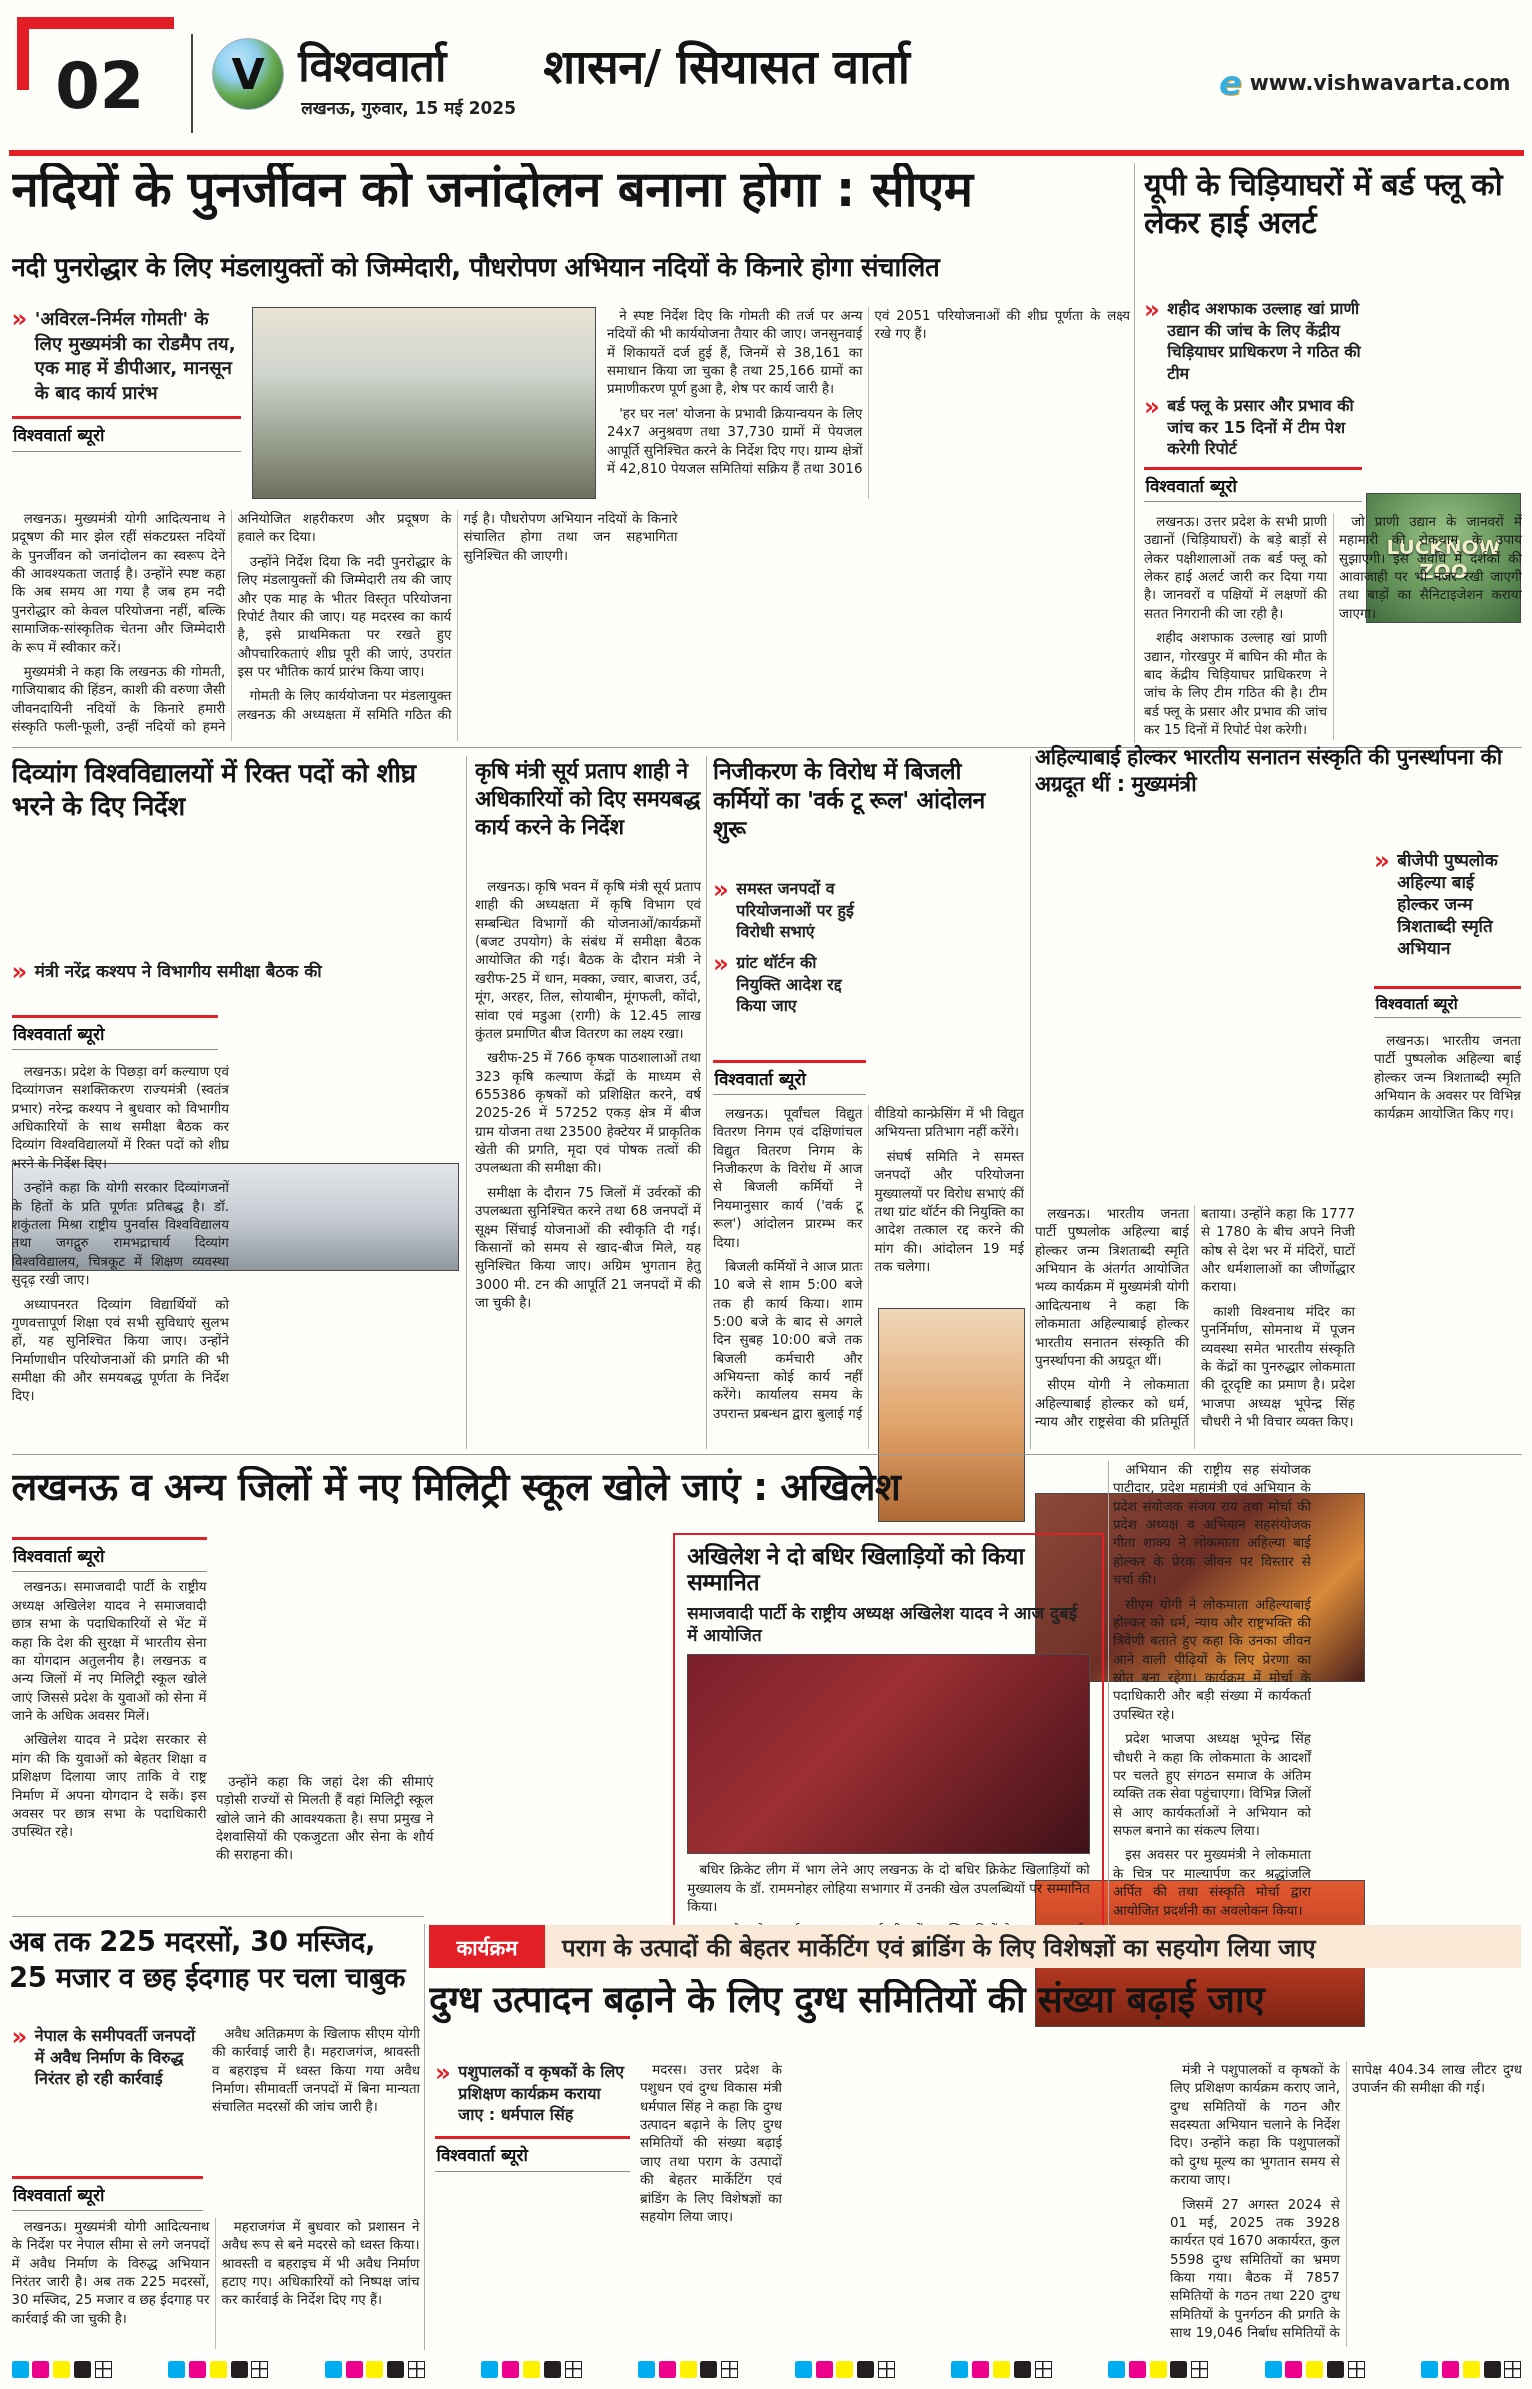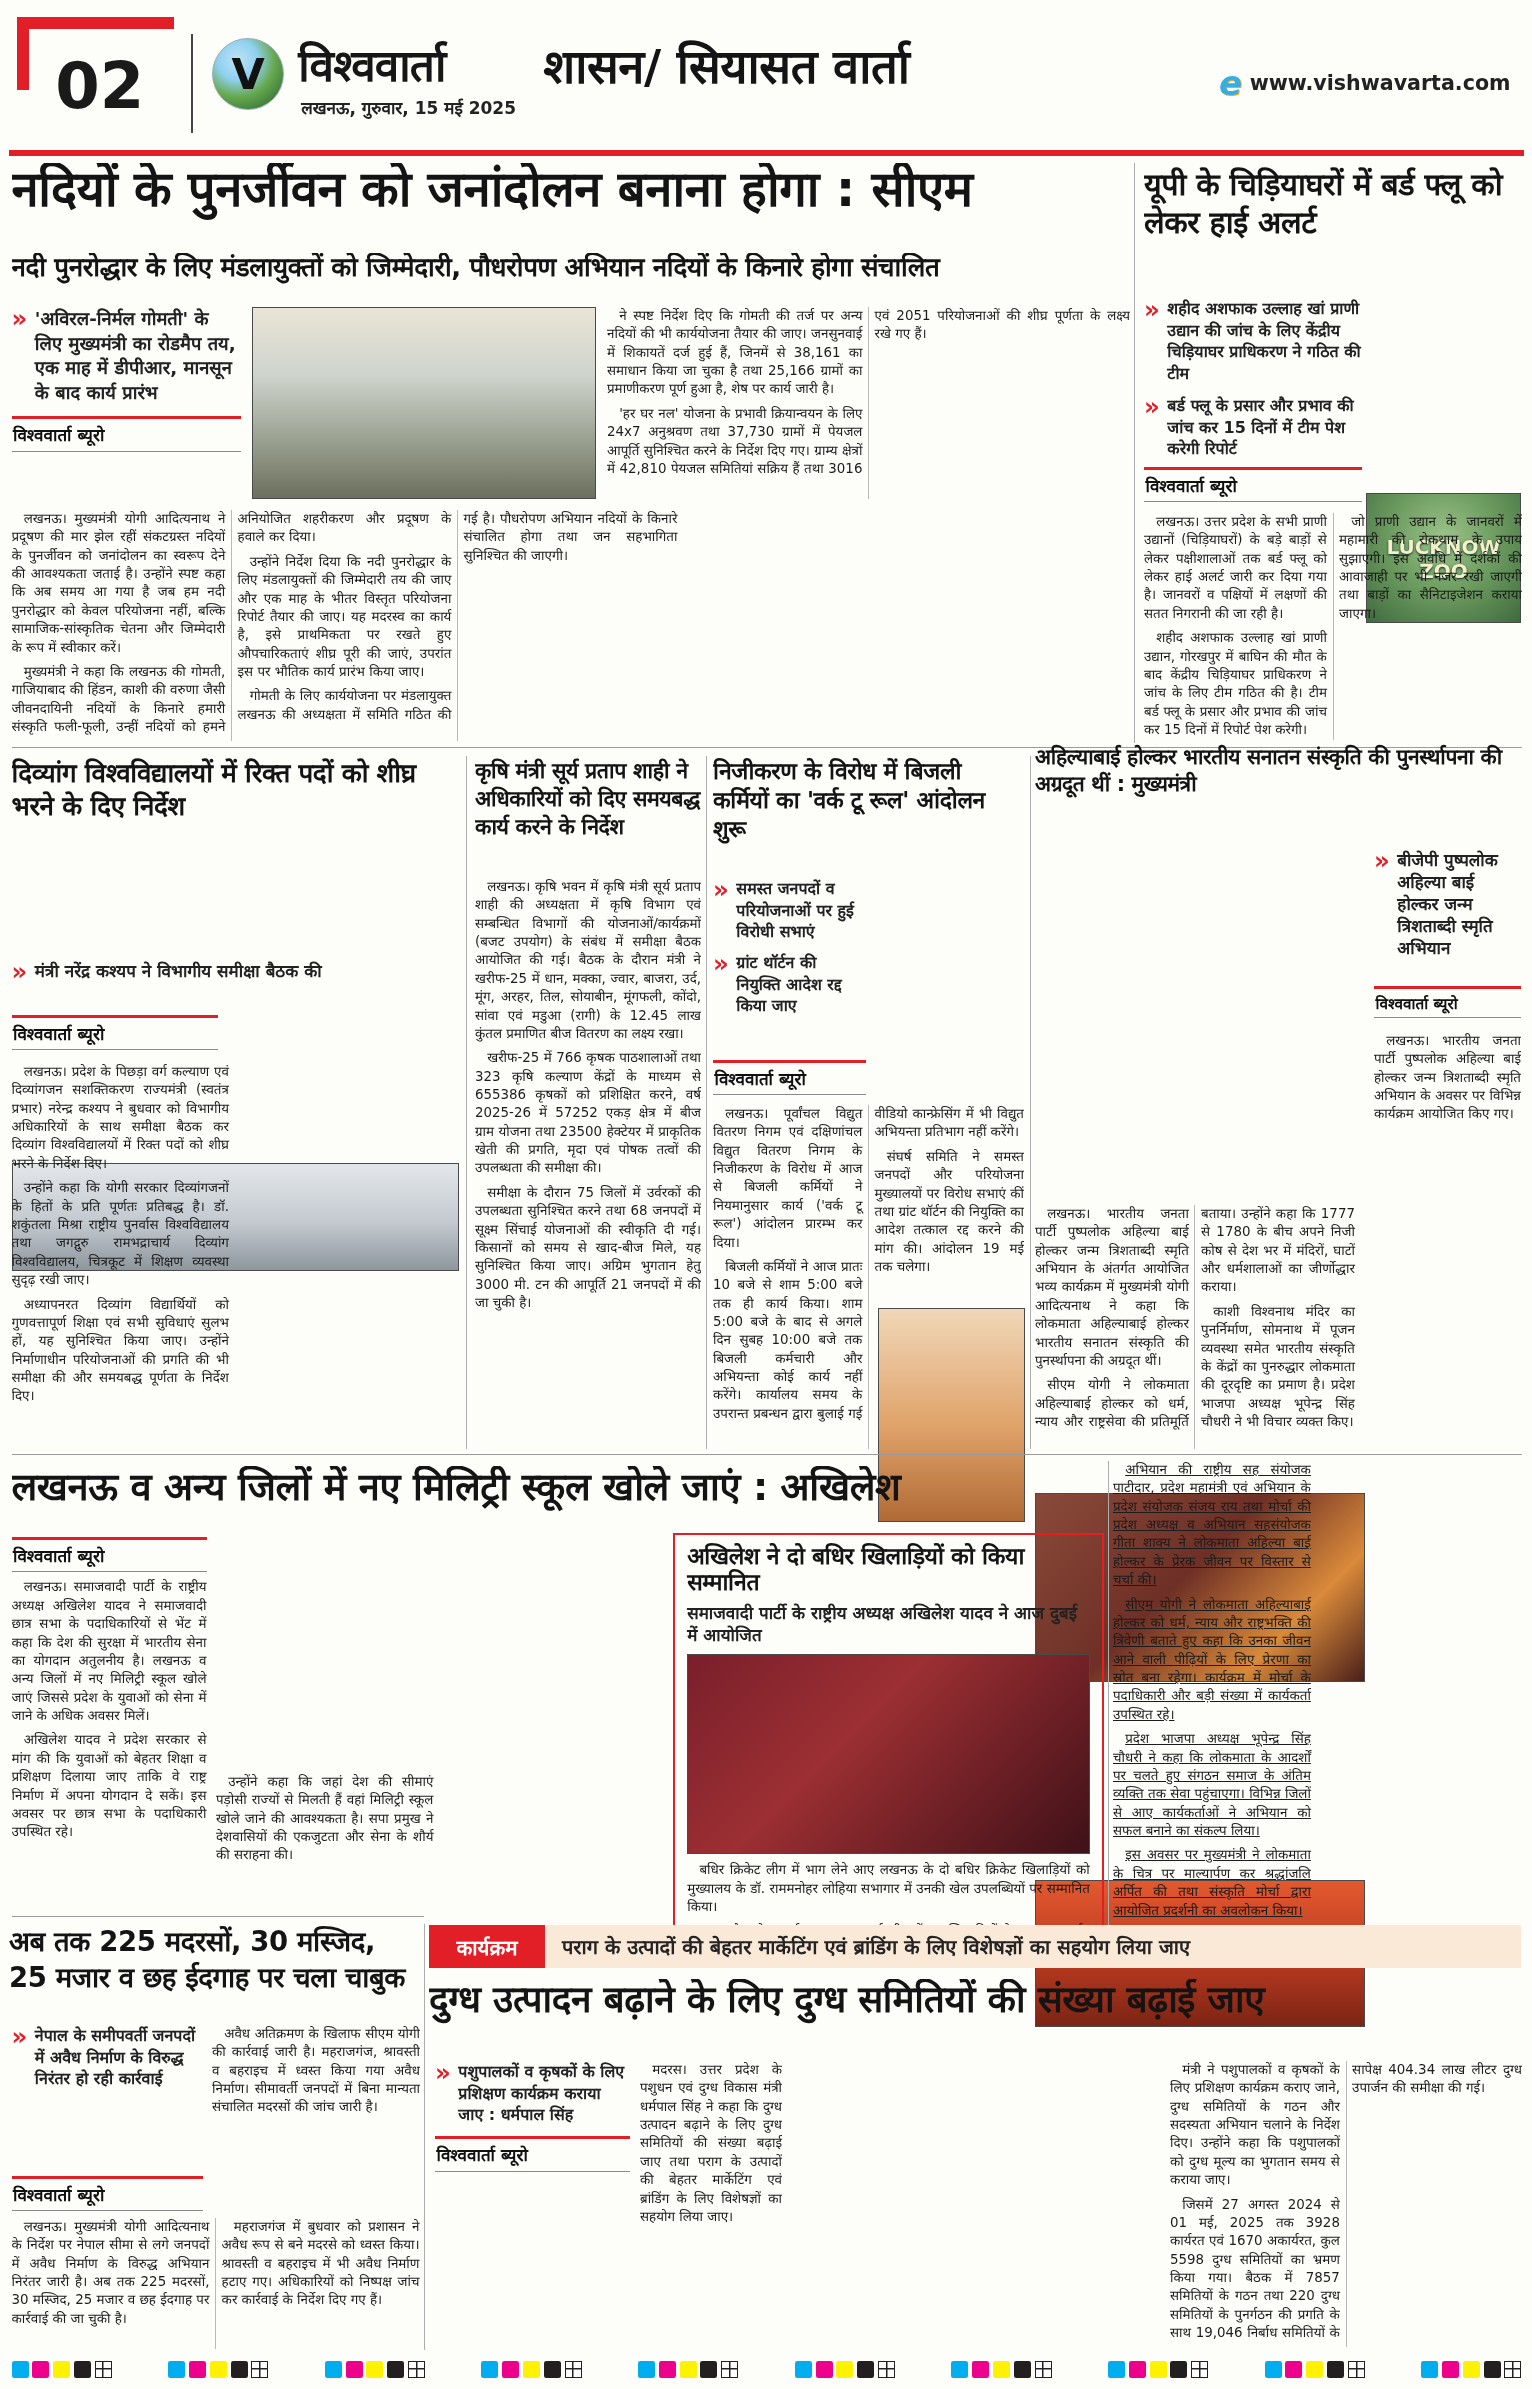--- a/index.html
+++ b/index.html
@@ -25,21 +25,21 @@
   .swatch{width:17px;height:17px;border-radius:2.3px;}
   .reg-group{display:flex;gap:3.8px;align-items:center;}
   .reg-mark{width:17px;height:17px;border:1.5px solid #222;box-sizing:border-box;background:
      linear-gradient(#222,#222) center/100% 1.5px no-repeat,
      linear-gradient(#222,#222) center/1.5px 100% no-repeat,#fff;}
   .zoo-label{position:absolute;left:0;right:0;top:32%;text-align:center;color:#f4f0c8;
      font-weight:bold;font-size:20px;text-shadow:0 0.8px 2.3px #123;}
   .badge{background:#e21f26;color:#fff;font-weight:bold;font-size:20.6px;display:flex;
      align-items:center;justify-content:center;}
   .strap-strip{background:#fbe9d7;display:flex;align-items:center;}
-  .strap-text{font-weight:bold;font-size:20px;color:#242424;padding-left:17px;}
+  .strap-text{font-weight:bold;font-size:24px;color:#242424;padding-left:17px;}
   .lead-line{font-weight:bold;font-size:17px;color:#222;line-height:1.3;}
 </style>
 </head>
 <body>
 
 <div id="page">
 
   <div class="abs" style="left:9.2px;top:10.7px;width:1515px;height:136px;">
     <div class="abs" style="left:7.6px;top:6.1px;width:145px;height:61px;border-left:12.2px solid #e21f26;border-top:12.2px solid #e21f26;"></div>
     <div class="abs" style="left:46px;top:38px;font-size:64px;font-weight:bold;color:#1a1a1a;">02</div>
@@ -252,21 +252,21 @@
     <div class="hl" style="font-size:23px;">अखिलेश ने दो बधिर खिलाड़ियों को किया सम्मानित</div>
     <div class="lead-line" style="margin-top:6.1px;">समाजवादी पार्टी के राष्ट्रीय अध्यक्ष अखिलेश यादव ने आज दुबई में आयोजित</div>
     <div class="photo" style="margin-top:7.6px;width:100%;height:200px;
                 background:linear-gradient(135deg,#7a1f2b 0%,#9c2f33 40%,#3f1118 100%);"></div>
     <div class="body-text" style="margin-top:7.6px;height:107px;">
       <p class="bp">बधिर क्रिकेट लीग में भाग लेने आए लखनऊ के दो बधिर क्रिकेट खिलाड़ियों को मुख्यालय के डॉ. राममनोहर लोहिया सभागार में उनकी खेल उपलब्धियों पर सम्मानित किया।</p>
       <p class="bp">28 अप्रैल से 5 मई 2025 तक हुई लीग में इन खिलाड़ियों ने शानदार प्रदर्शन किया था। अखिलेश यादव ने दोनों खिलाड़ियों के उज्ज्वल भविष्य की कामना करते हुए कहा कि बधिर खिलाड़ियों को भी अंतर्राष्ट्रीय स्तर पर खेलने के अवसर मिल रहे हैं।</p>
     </div>
   </div>
 
-  <div class="abs body-text" style="left:1113px;top:1461px;width:408px;height:547px;text-decoration:underline;">
+  <div class="abs body-text" style="left:1113px;top:1461px;width:408px;height:547px;">
     <div class="cols2">
       <p class="bp">अभियान की राष्ट्रीय सह संयोजक पाटीदार, प्रदेश महामंत्री एवं अभियान के प्रदेश संयोजक संजय राय तथा मोर्चा की प्रदेश अध्यक्ष व अभियान सहसंयोजक गीता शाक्य ने लोकमाता अहिल्या बाई होल्कर के प्रेरक जीवन पर विस्तार से चर्चा की।</p>
       <p class="bp">सीएम योगी ने लोकमाता अहिल्याबाई होल्कर को धर्म, न्याय और राष्ट्रभक्ति की त्रिवेणी बताते हुए कहा कि उनका जीवन आने वाली पीढ़ियों के लिए प्रेरणा का स्रोत बना रहेगा। कार्यक्रम में मोर्चा के पदाधिकारी और बड़ी संख्या में कार्यकर्ता उपस्थित रहे।</p>
       <p class="bp">प्रदेश भाजपा अध्यक्ष भूपेन्द्र सिंह चौधरी ने कहा कि लोकमाता के आदर्शों पर चलते हुए संगठन समाज के अंतिम व्यक्ति तक सेवा पहुंचाएगा। विभिन्न जिलों से आए कार्यकर्ताओं ने अभियान को सफल बनाने का संकल्प लिया।</p>
       <p class="bp">इस अवसर पर मुख्यमंत्री ने लोकमाता के चित्र पर माल्यार्पण कर श्रद्धांजलि अर्पित की तथा संस्कृति मोर्चा द्वारा आयोजित प्रदर्शनी का अवलोकन किया।</p>
     </div>
   </div>
 
   <div class="vrule" style="left:1108px;top:1461px;height:481px;"></div>
   <div class="hrule" style="left:11.5px;top:1916px;width:412px;"></div>

